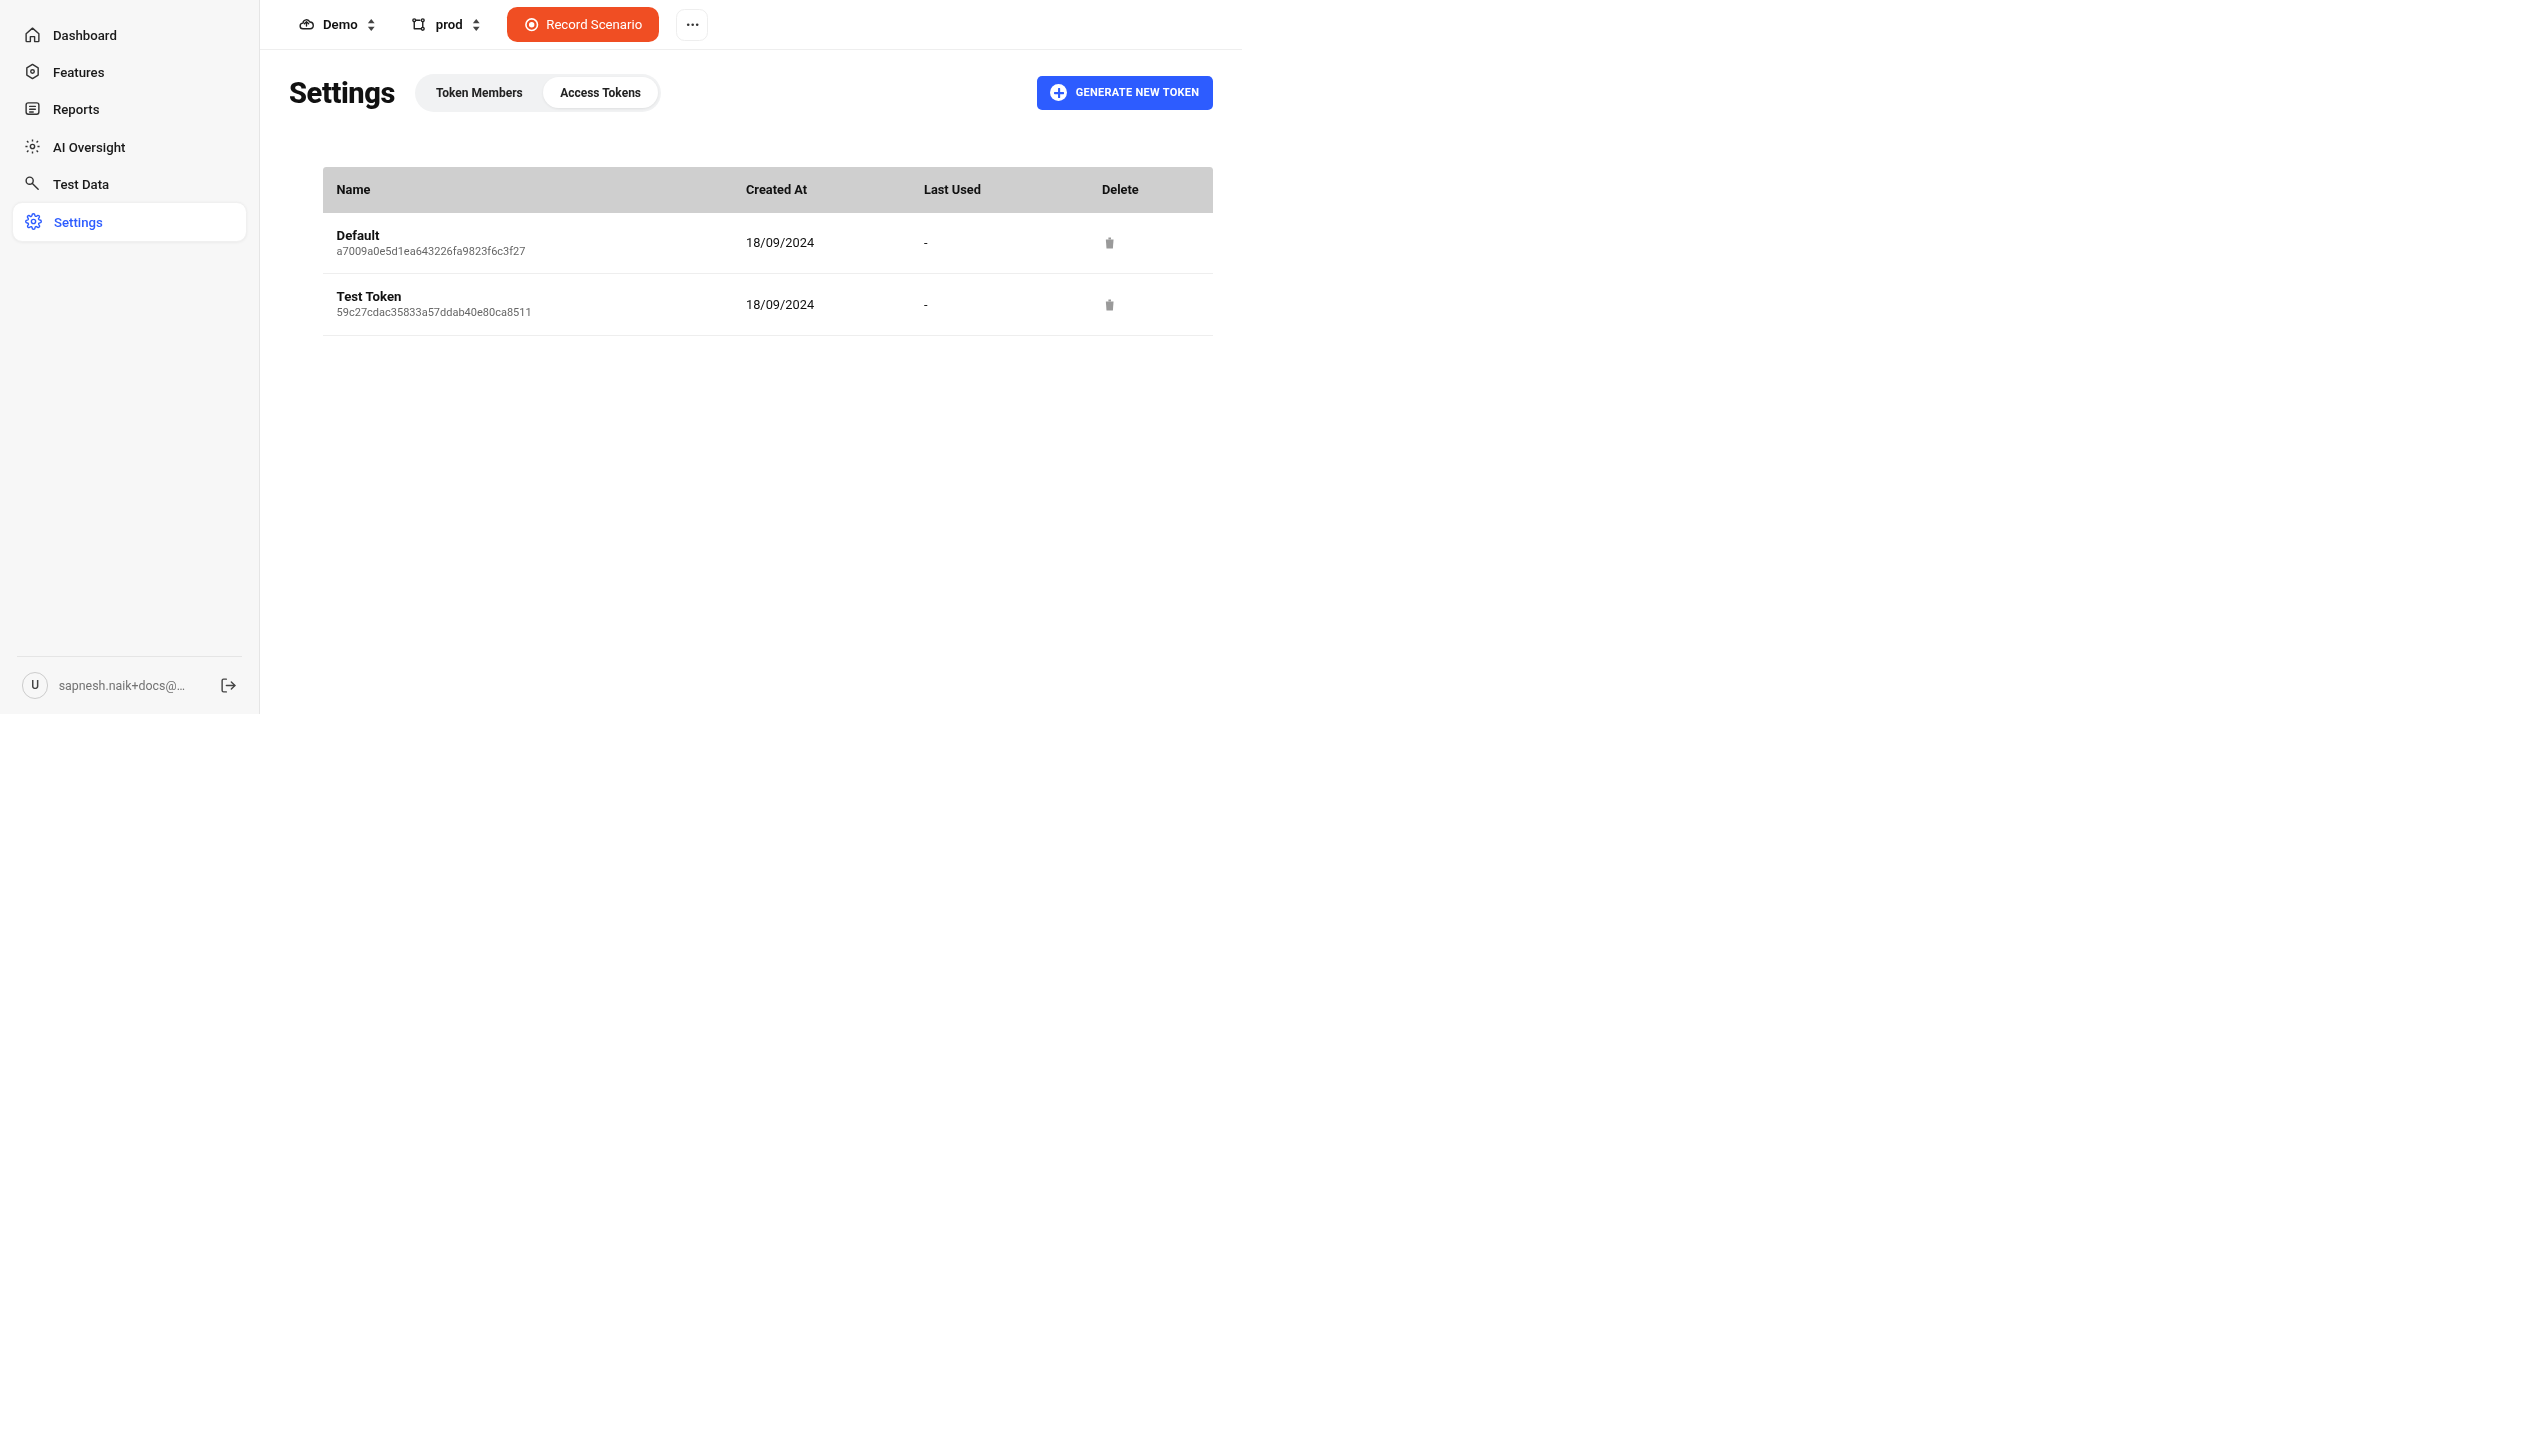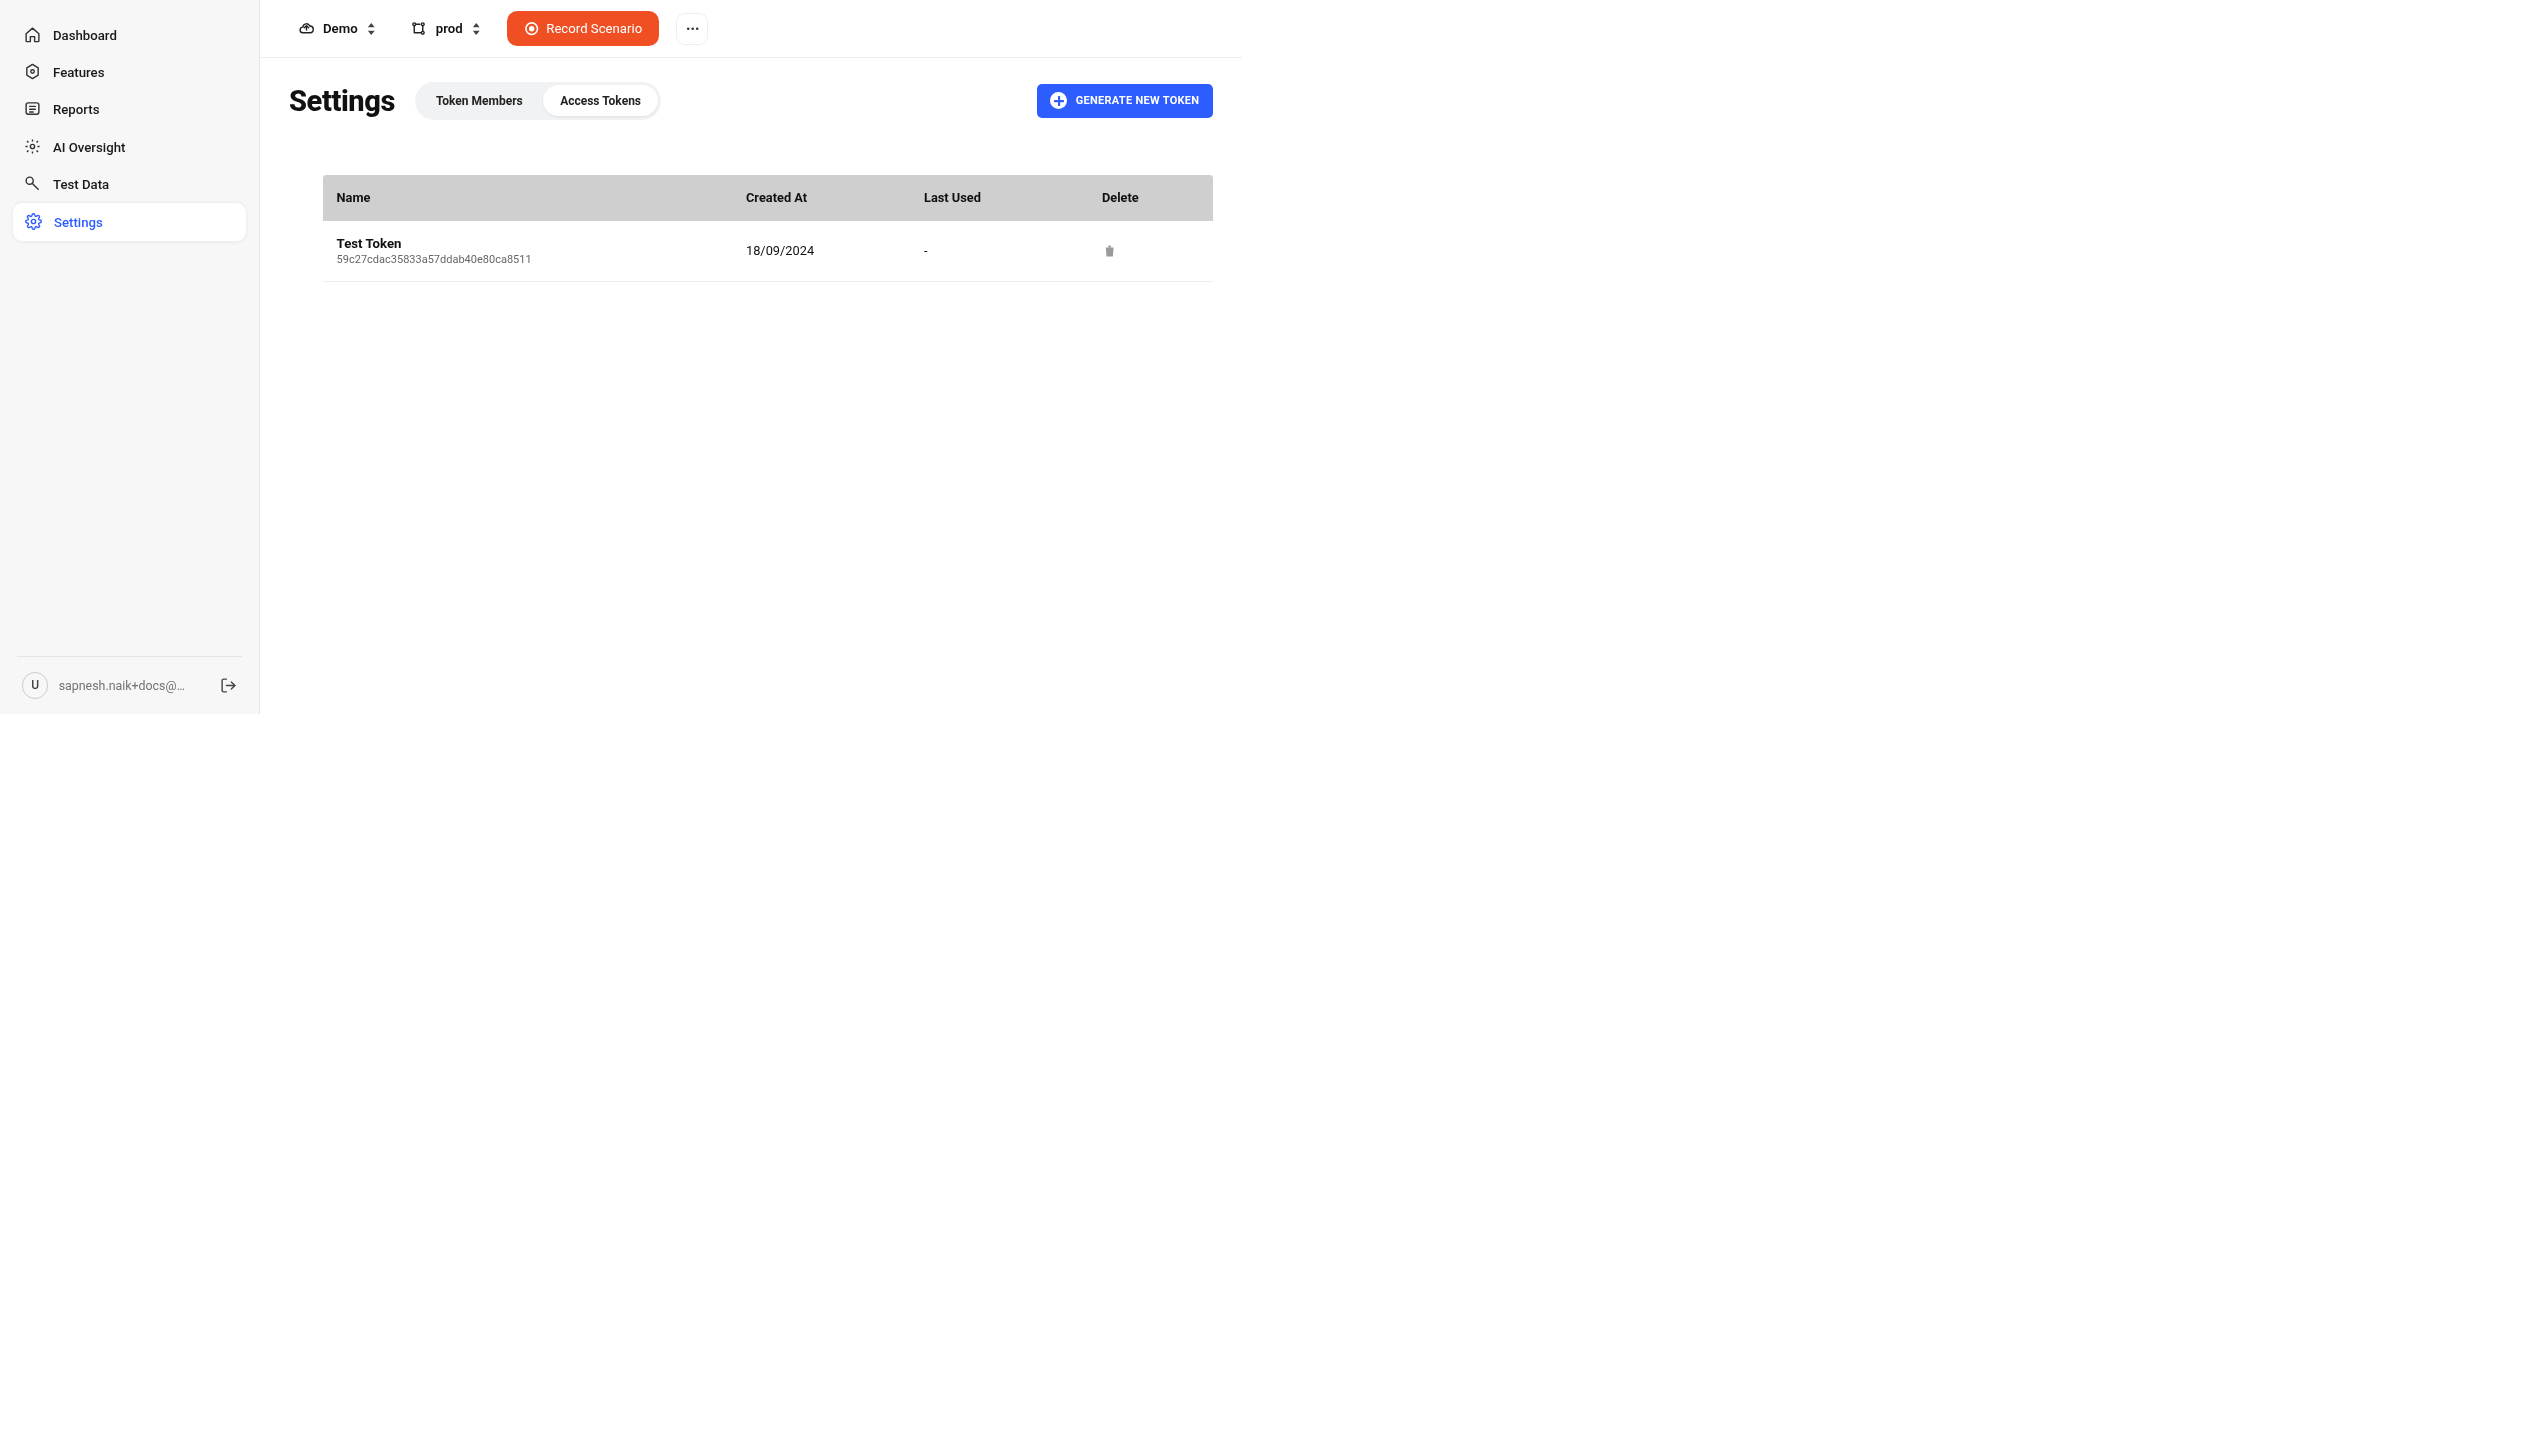--- a/index.html
+++ b/index.html
@@ -18,21 +18,21 @@
 .nav-item.active { background:#fff; color:#2d5cff; box-shadow:0 0.9px 2.6px rgba(0,0,0,0.05); border:0.9px solid #f0f0f0; }
 .nav-item .icon { width:17px; height:17px; display:flex; align-items:center; justify-content:center; color:#333; }
 .nav-item.active .icon { color:#2d5cff; }
 .sidebar-footer { border-top:0.9px solid #e5e5e5; margin:0 17px; padding:15.4px 5.1px; display:flex; align-items:center; gap:10.2px; }
 .avatar { width:26.4px; height:26.4px; border:1.3px solid #ccc; border-radius:50%; display:flex; align-items:center; justify-content:center; font-size:12px; font-weight:500; color:#444; }
 .user-email { flex:1; font-size:12.4px; color:#737373; overflow:hidden; text-overflow:ellipsis; white-space:nowrap; }
 .logout-btn { cursor:pointer; color:#444; }
 
 
 .main { flex:1; display:flex; flex-direction:column; }
-.topbar { height:58px; border-bottom:0.9px solid #eee; display:flex; align-items:center; padding:0 29px; gap:17px; }
+.topbar { height:50px; border-bottom:0.9px solid #eee; display:flex; align-items:center; padding:0 29px; gap:17px; }
 .dd { display:flex; align-items:center; gap:8.5px; cursor:pointer; padding:6.8px 8.5px; font-size:13.2px; font-weight:600; }
 .dd .sort-icon { width:10.2px; display:flex; flex-direction:column; align-items:center; gap:0; color:#555; }
 .record-btn { background:#f04e23; color:#fff; border:none; border-radius:10.2px; padding:10.2px 17px; font-size:13.2px; font-weight:400; display:flex; align-items:center; gap:7px; cursor:pointer; }
 .more-btn { width:32px; height:32px; border:0.9px solid #eee; border-radius:8.5px; display:flex; align-items:center; justify-content:center; cursor:pointer; }
 
 .content { padding:24px 29px; }
 .header-row { display:flex; align-items:center; gap:20.5px; }
 .page-title { font-size:29px; font-weight:800; letter-spacing:-0.4px; }
 .tab-pill { background:#f1f2f3; border-radius:852px; padding:3.4px; display:flex; gap:3.4px; }
 .tab { padding:8.5px 17px; border-radius:852px; font-size:12px; font-weight:700; cursor:pointer; color:#222; }
@@ -201,32 +201,48 @@
           <tr>
             <th style="width:46%">Name</th>
             <th style="width:20%">Created At</th>
             <th style="width:20%">Last Used</th>
             <th style="width:14%">Delete</th>
           </tr>
         </thead>
         <tbody>
           <tr>
             <td>
-              <div class="token-name">Test Token</div>
-              <div class="token-hash">59c27cdac35833a57ddab40e80ca8511</div>
+              <div class="token-name">Default</div>
+              <div class="token-hash">a7009a0e5d1ea643226fa9823f6c3f27</div>
             </td>
             <td>18/09/2024</td>
             <td>-</td>
             <td>
               <span class="del-btn">
                 <svg width="15.4" height="15.4" viewBox="0 0 24 24" fill="#9a9a9a">
                     <path d="M6 7h12l-1 14H7L6 7z"></path>
                     <path d="M4 7h16M10 4h4v3h-4z"></path>
                   </svg>
               </span>
             </td>
           </tr>
+          <tr>
+            <td>
+              <div class="token-name">Test Token</div>
+              <div class="token-hash">59c27cdac35833a57ddab40e80ca8511</div>
+            </td>
+            <td>18/09/2024</td>
+            <td>-</td>
+            <td>
+              <span class="del-btn">
+                <svg width="15.4" height="15.4" viewBox="0 0 24 24" fill="#9a9a9a">
+                    <path d="M6 7h12l-1 14H7L6 7z"></path>
+                    <path d="M4 7h16M10 4h4v3h-4z"></path>
+                  </svg>
+              </span>
+            </td>
+          </tr>
         </tbody>
       </table>
     </div>
   </div>
 </main>
 
 
 </body></html>

